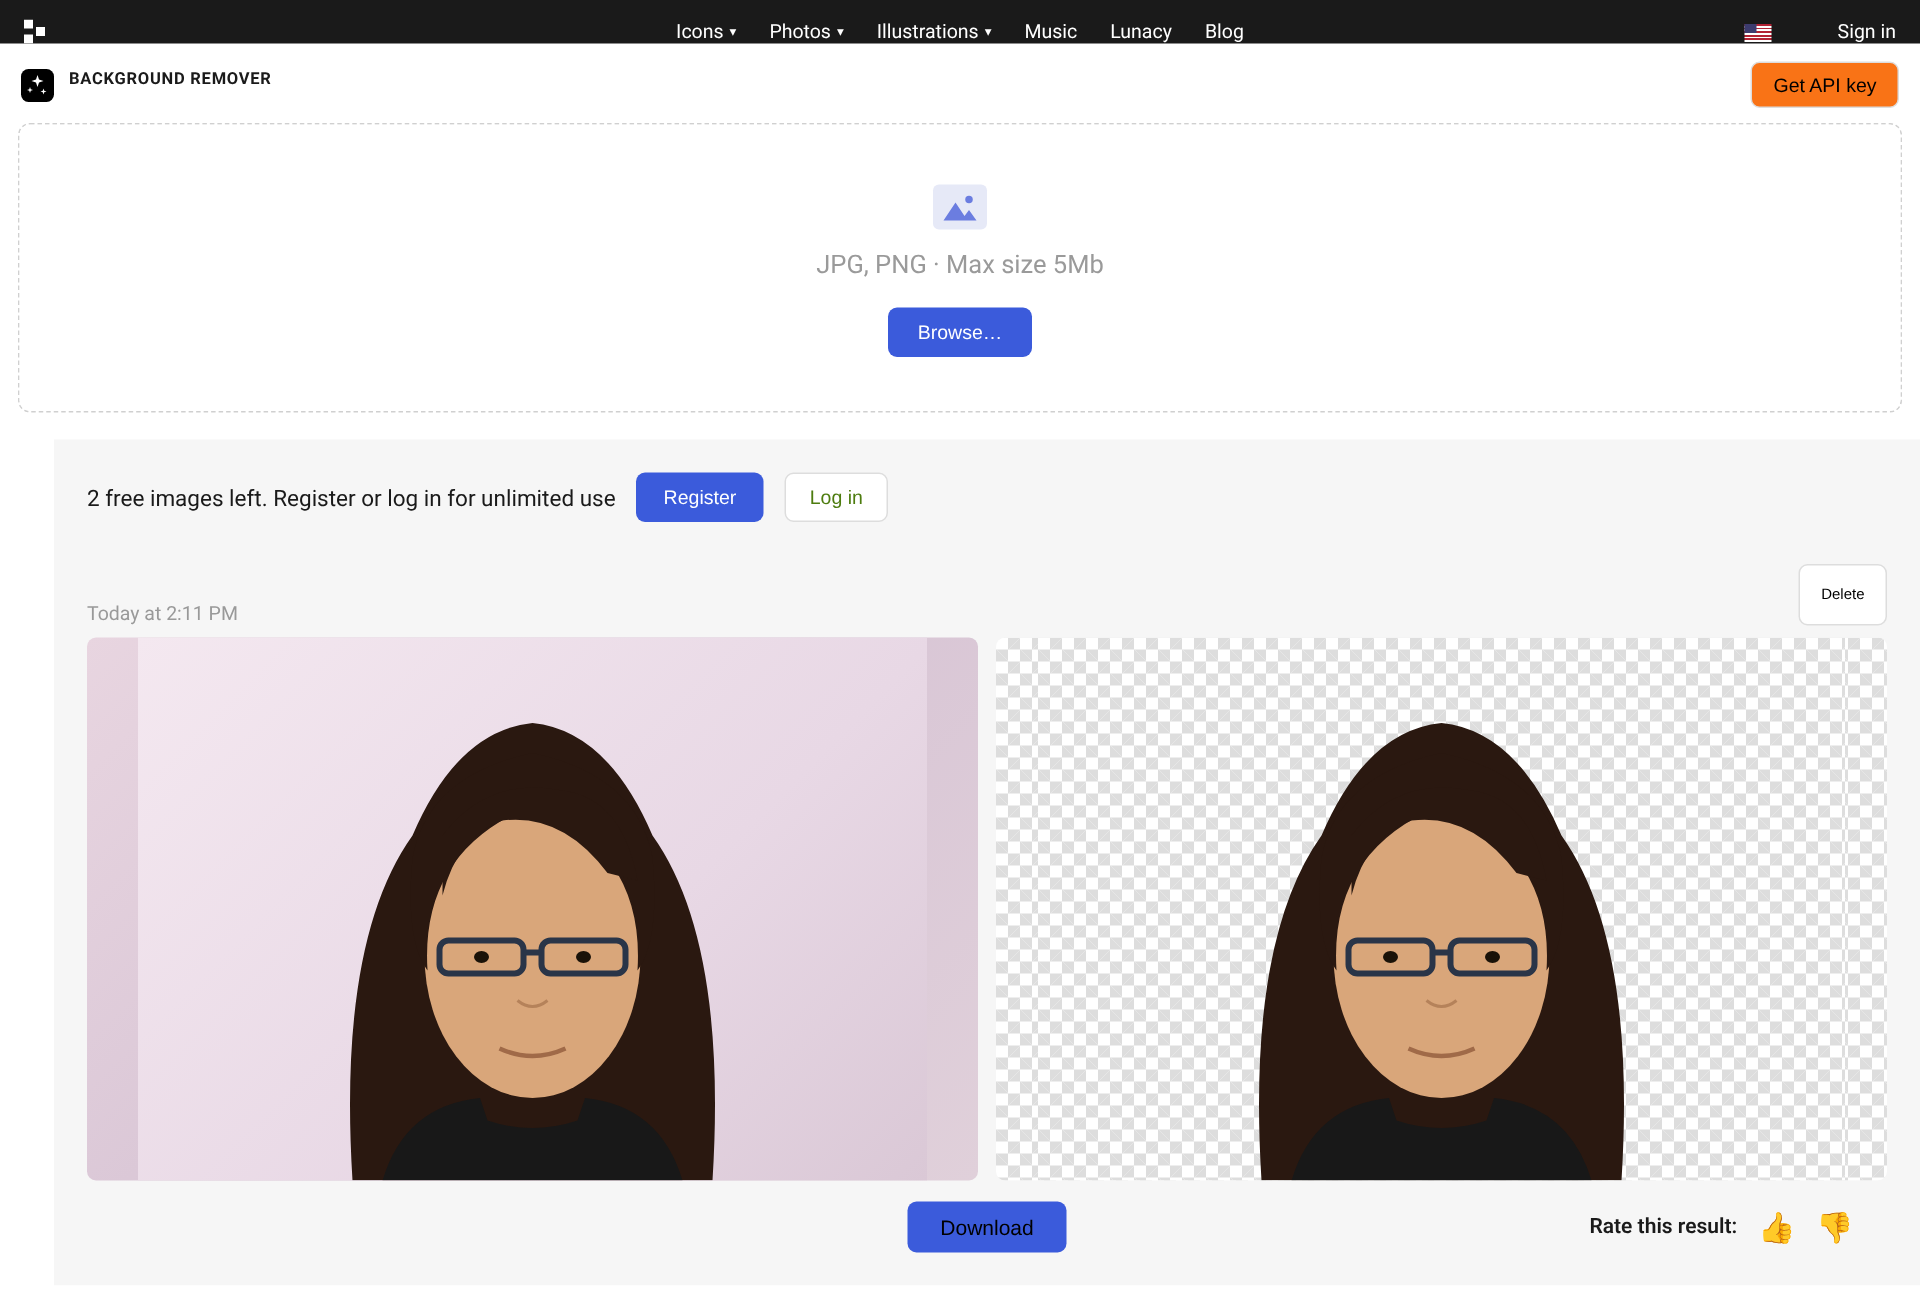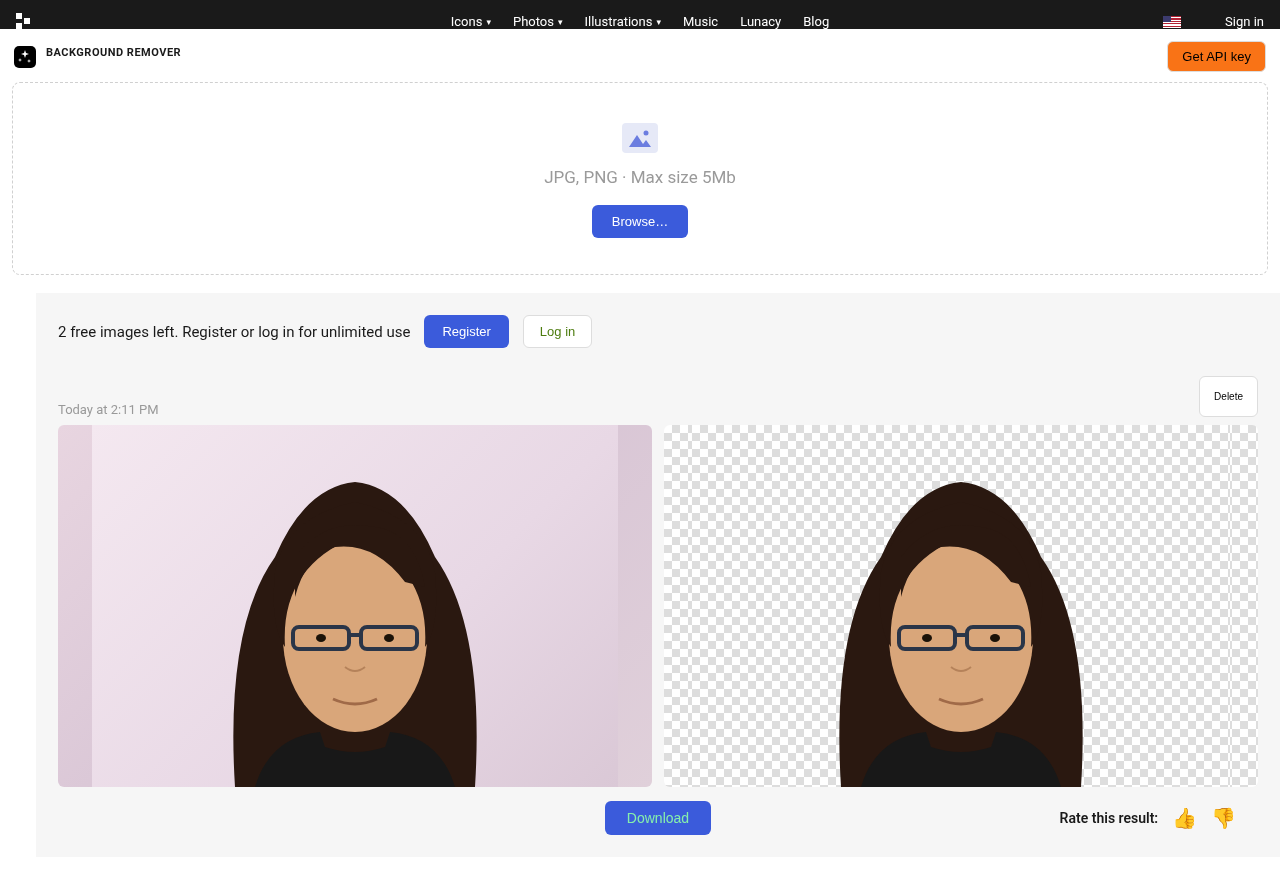--- a/index.html
+++ b/index.html
@@ -33,21 +33,21 @@
 .timestamp { font-size: 13px; color: #999; }
 .delete-btn { background: #fff; border: 1px solid #ddd; border-radius: 6px; padding: 14px 14px; font-size: 10px; cursor: pointer; }
 .images-row { display: flex; gap: 12px; margin-bottom: 14px; }
 .img-box { flex: 1; height: 362px; border-radius: 6px; overflow: hidden; position: relative; display: flex; align-items: flex-end; justify-content: center; }
 .img-box.left { background: linear-gradient(135deg, #e8d5e0 0%, #d8c5d5 50%, #e0d0da 100%); }
 .img-box.right { background-color: #fff; background-image: linear-gradient(45deg, #ddd 25%, transparent 25%), linear-gradient(-45deg, #ddd 25%, transparent 25%), linear-gradient(45deg, transparent 75%, #ddd 75%), linear-gradient(-45deg, transparent 75%, #ddd 75%); background-size: 16px 16px; background-position: 0 0, 0 8px, 8px -8px, -8px 0px; }
 .img-box.right .img-box-inner { background: #fff; position: absolute; inset: 0 28px; background-image: inherit; background-size: inherit; background-position: inherit; display: flex; align-items: flex-end; justify-content: center; }
 .img-box.left .img-box-inner { background: linear-gradient(135deg, #f4e8f0 0%, #e8d8e5 60%, #dac8d6 100%); position: absolute; inset: 0 34px; display: flex; align-items: flex-end; justify-content: center; }
 .person-svg { width: 360px; height: 360px; }
 .footer-row { display: flex; justify-content: space-between; align-items: center; }
-.download-btn { background: #3b5bdb; color: #86efac; border: none; border-radius: 6px; padding: 9px 22px; font-size: 14px; font-weight: 500; cursor: pointer; margin: 0 auto; }
+.download-btn { background: #3b5bdb; color: #000000; border: none; border-radius: 6px; padding: 9px 22px; font-size: 14px; font-weight: 500; cursor: pointer; margin: 0 auto; }
 .rate-wrap { display: flex; align-items: center; gap: 14px; position: absolute; right: 22px; }
 .rate-text { font-size: 14px; font-weight: 600; }
 .thumb { font-size: 20px; cursor: pointer; }
 .footer-row { position: relative; }
 </style>
 </head>
 <body>
 
 <div class="topbar">
   <div class="topbar-left">

